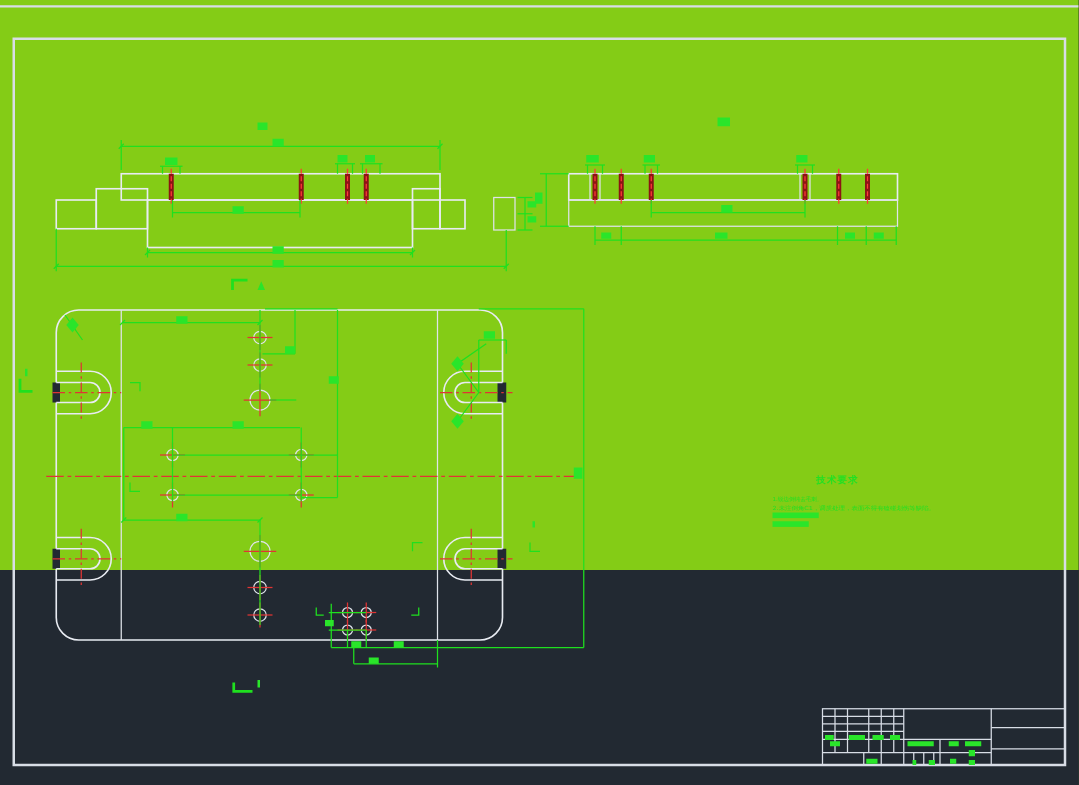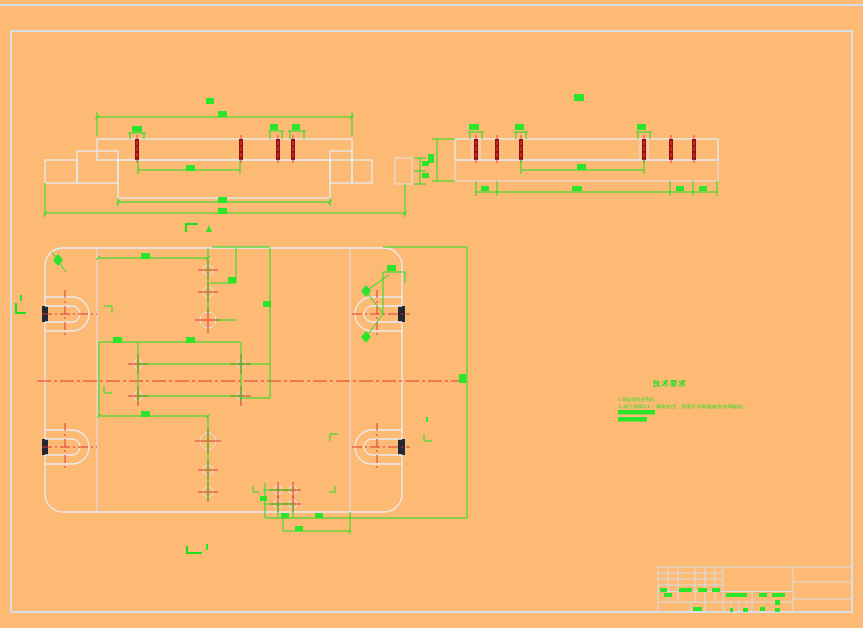--- a/index.html
+++ b/index.html
@@ -1,16 +1,16 @@
 <!DOCTYPE html>
 <html><head>
 <meta charset="utf-8">
 <style>
   html,body{margin:0;padding:0;background:#222932;width:863px;height:628px;overflow:hidden;}
-  .screen{position:relative;width:863px;height:628px;background:#fdba74;}
+  .screen{position:relative;width:863px;height:456px;background:#84cc16;}
   svg{position:absolute;left:0;top:0;}
   text{font-family:"DejaVu Sans",sans-serif;fill:#22e022;}
   .tb-line{stroke:#d8dde6;stroke-width:1;}
   .geo{stroke:#e8ebf2;stroke-width:1.3;fill:none;}
   .geo-thin{stroke:#dfe3ea;stroke-width:1;fill:none;}
   .dim{stroke:#1fe01f;stroke-width:1;fill:none;}
   .dim2{stroke:#1fe01f;stroke-width:2.2;fill:none;}
   .blob{fill:#2ae52a;}
   .cl{stroke:#e03434;stroke-width:1;fill:none;}
   .holebar{fill:#8c1414;}

